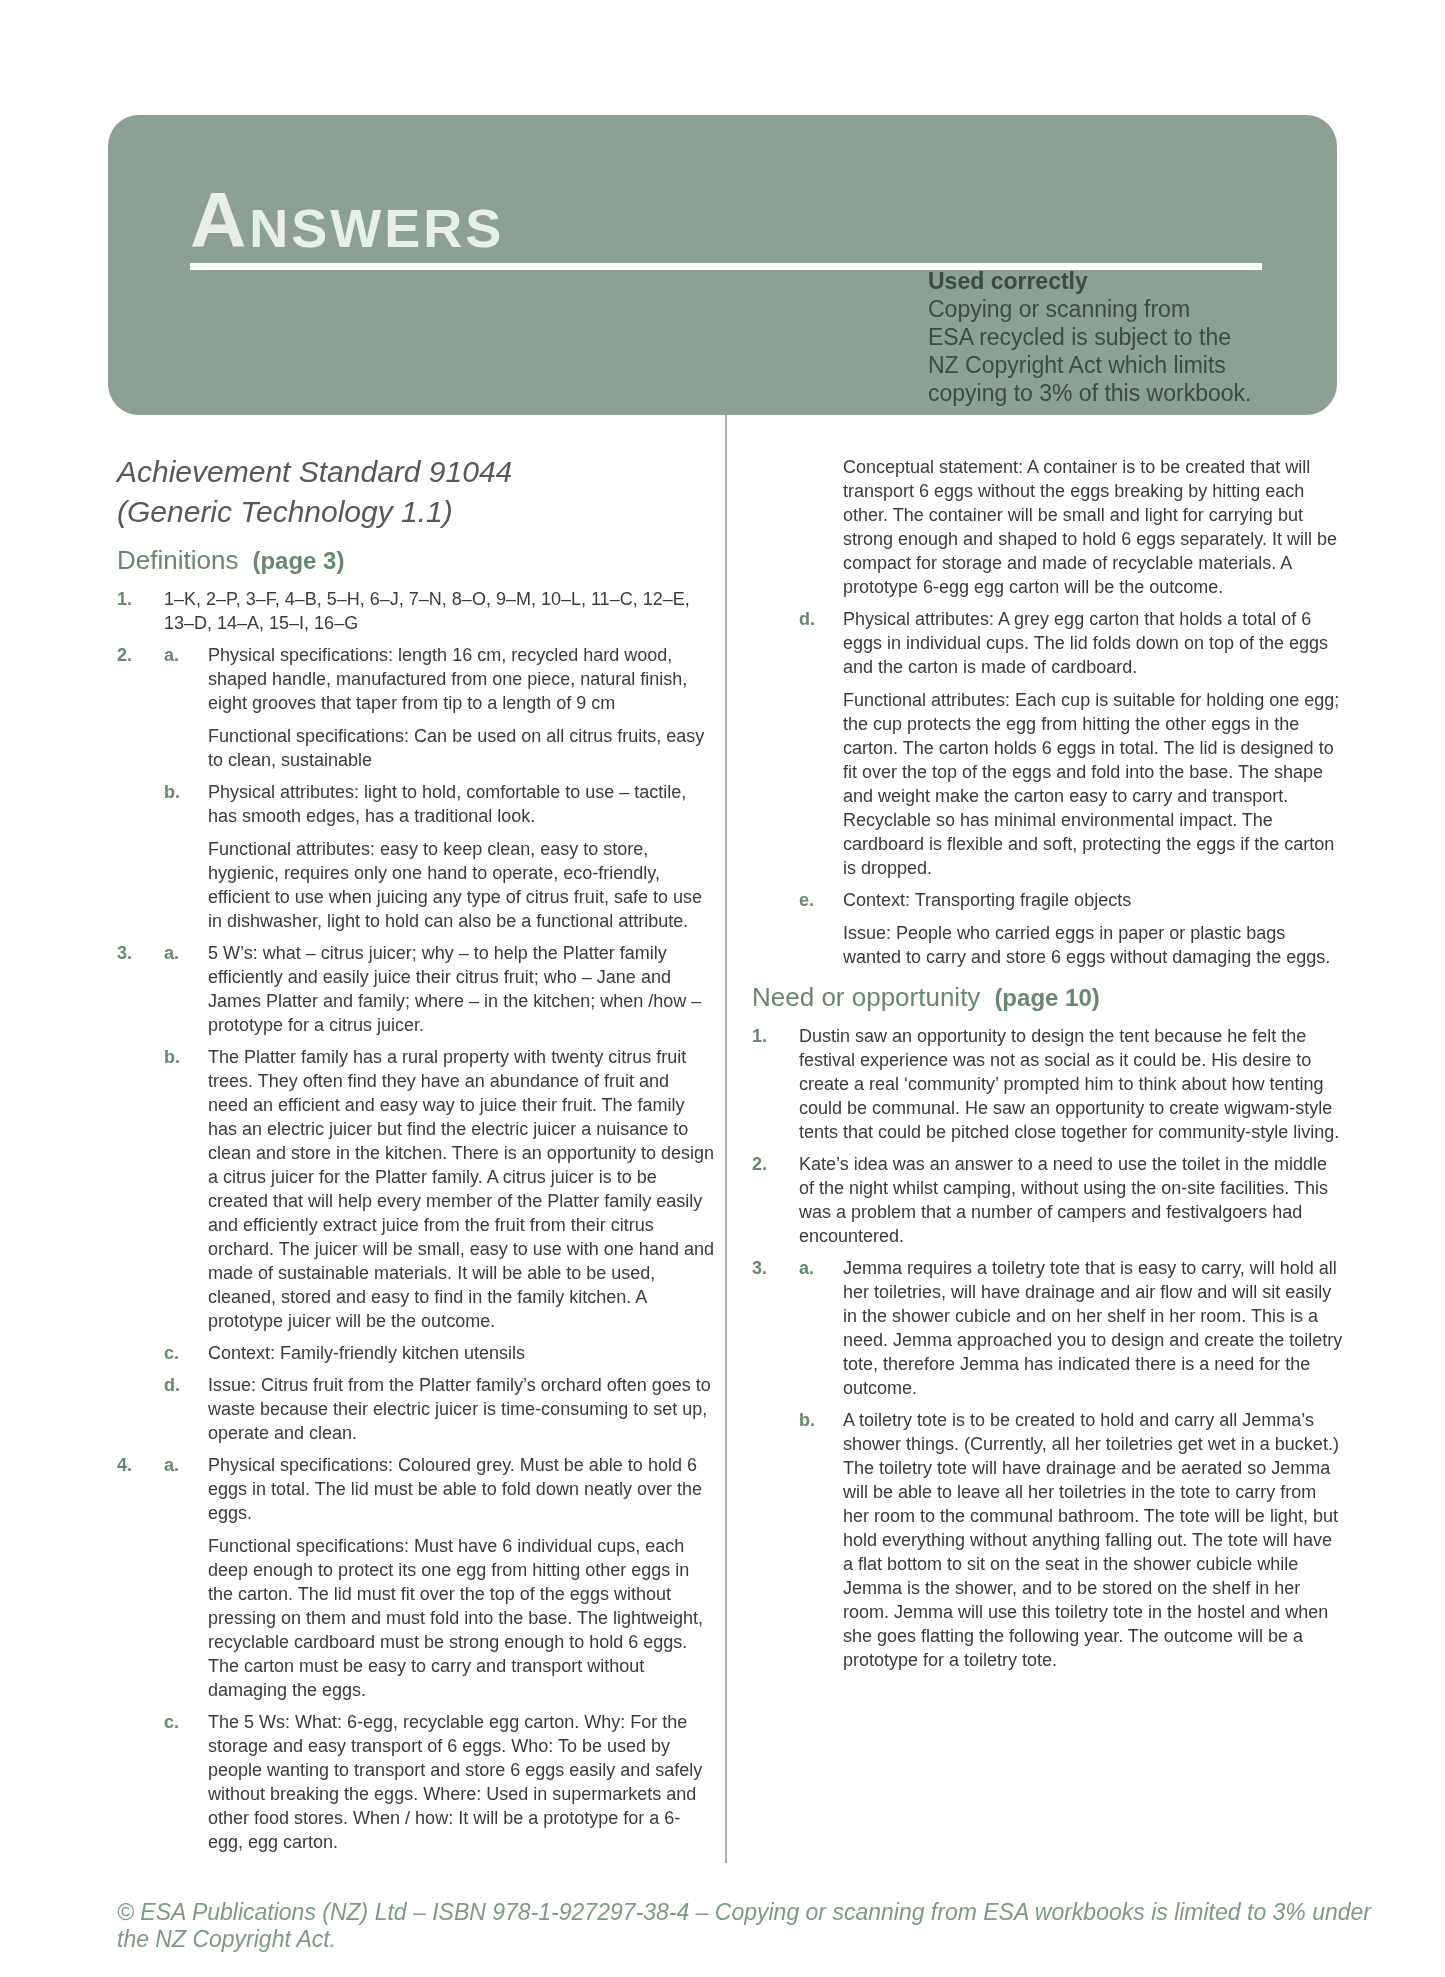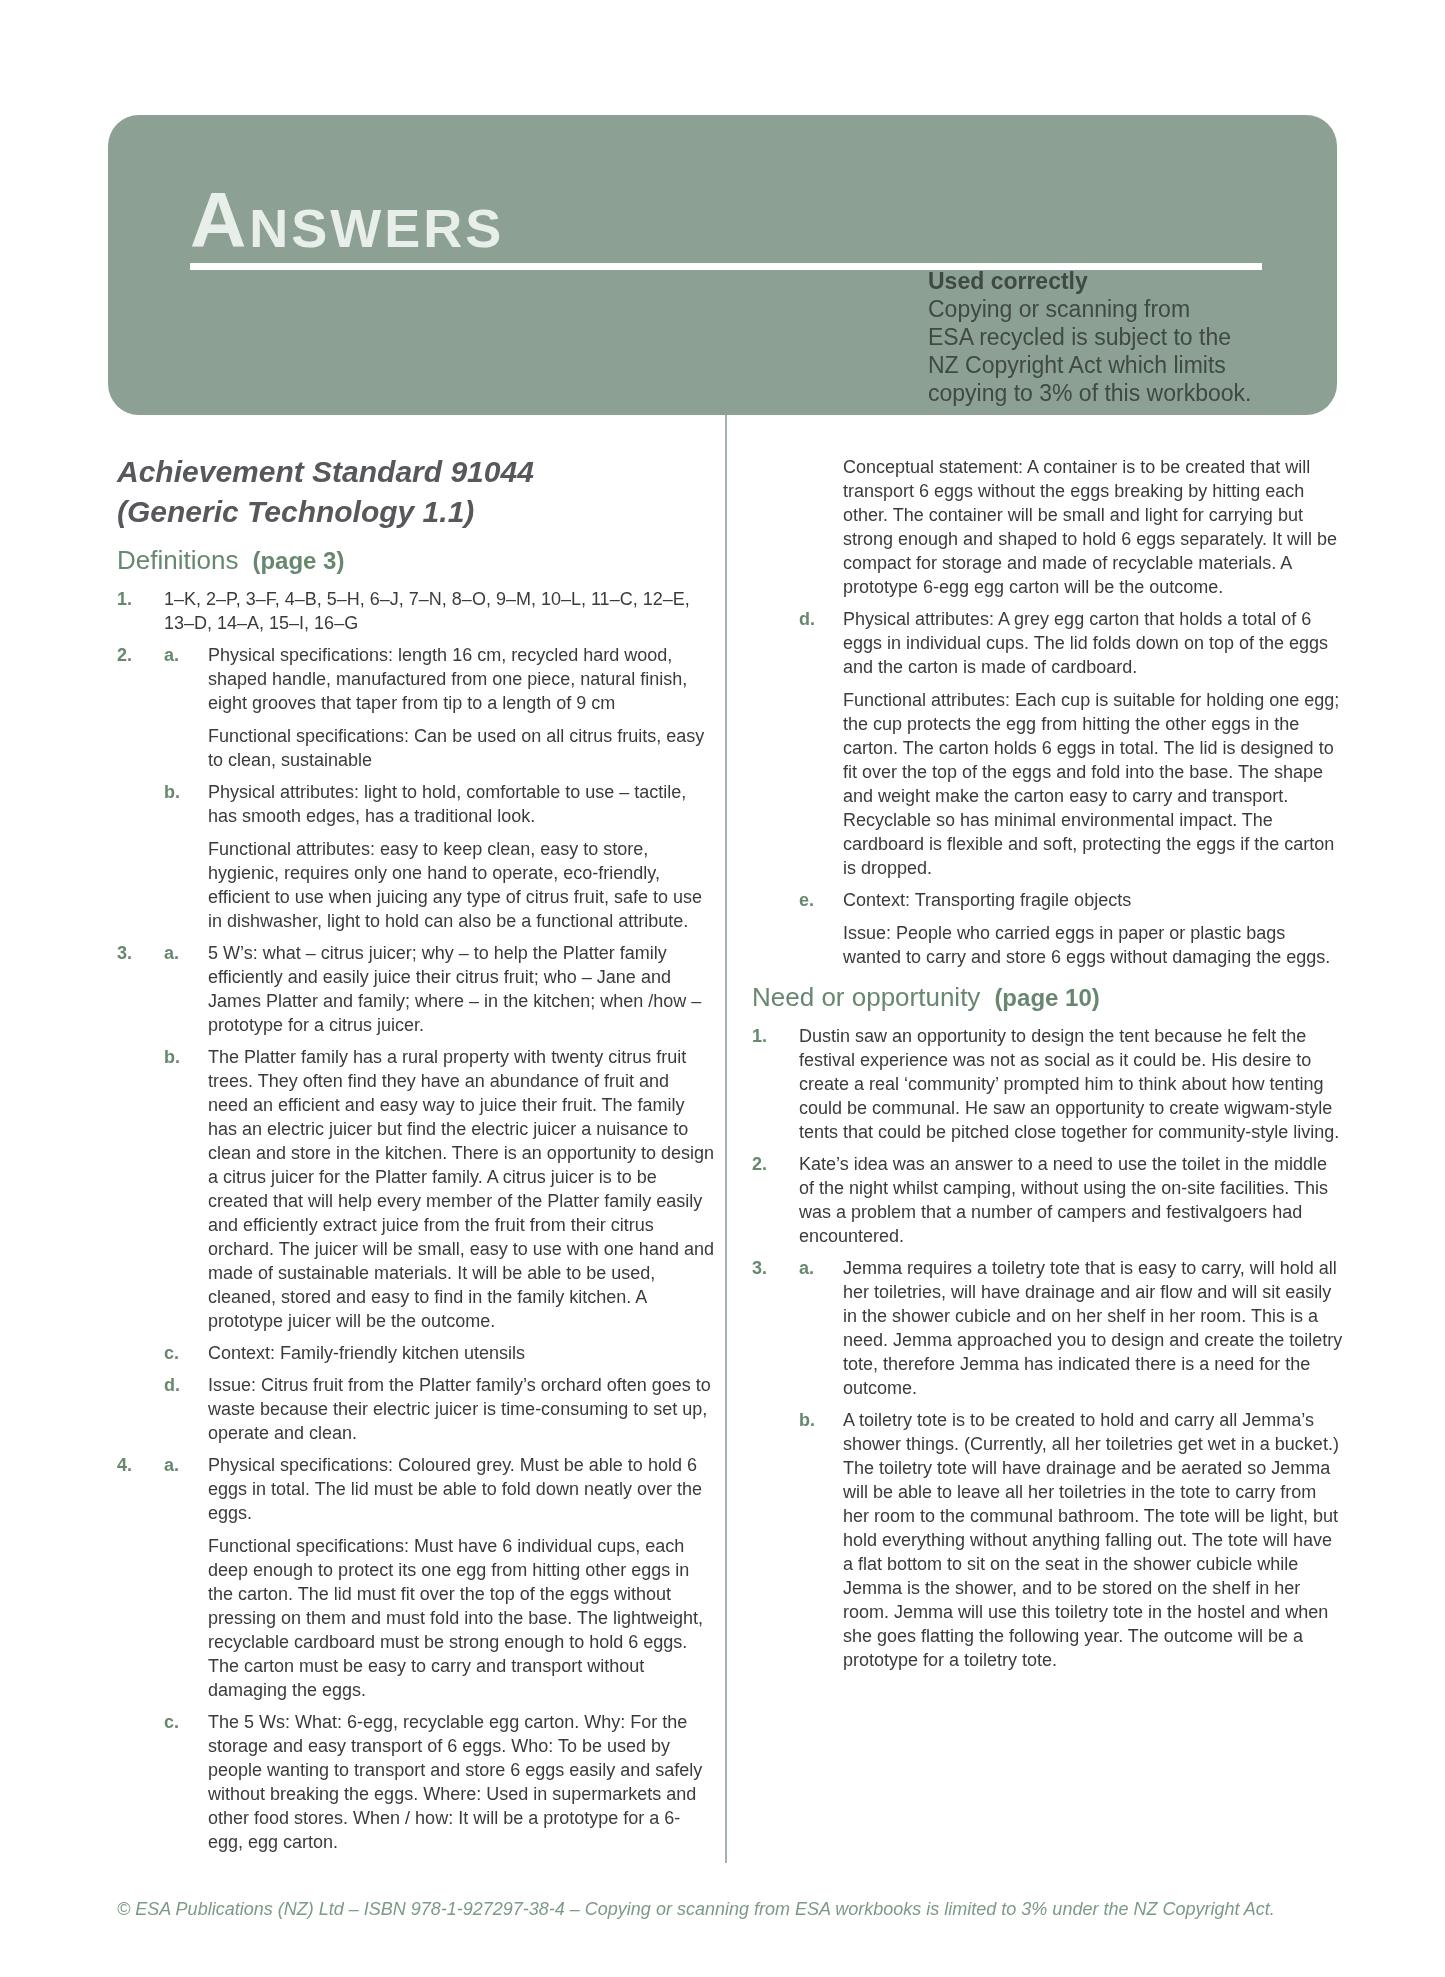--- a/index.html
+++ b/index.html
@@ -68,21 +68,21 @@
     color:var(--body-text);
     font-size:18px;
     line-height:24px;
   }
   .col-left{ left:117px; top:452px; width:597px; }
   .col-right{ left:752px; top:455px; width:593px; }
   .doc-title{
     color:var(--title-gray);
     font-size:30px;
     line-height:40px;
-    font-weight:bold;
+    font-weight:normal;
     font-style:italic;
     margin-bottom:4px;
   }
   .section-heading{
     margin:16px 0 12px 0;
   }
   .col > .section-heading:first-child{ margin-top:0; }
   .heading-text{
     color:var(--accent-green);
     font-size:26px;
@@ -109,21 +109,21 @@
   .item-body{ grid-row:1; }
   .item-body.at-text{ grid-column:3 / 4; }
   .item-body.at-sub{ grid-column:2 / 4; }
   .para + .para{ margin-top:9px; }
   
   .footer{
     position:absolute;
     left:117px; top:1899px;
     width:1260px;
     color:var(--footer-green);
-    font-size:18px;
+    font-size:23px;
     font-style:italic;
   }
 </style>
 </head>
 <body>
 
 <div class="page">
 
   <div class="header-box">
     <div class="answers-title">

